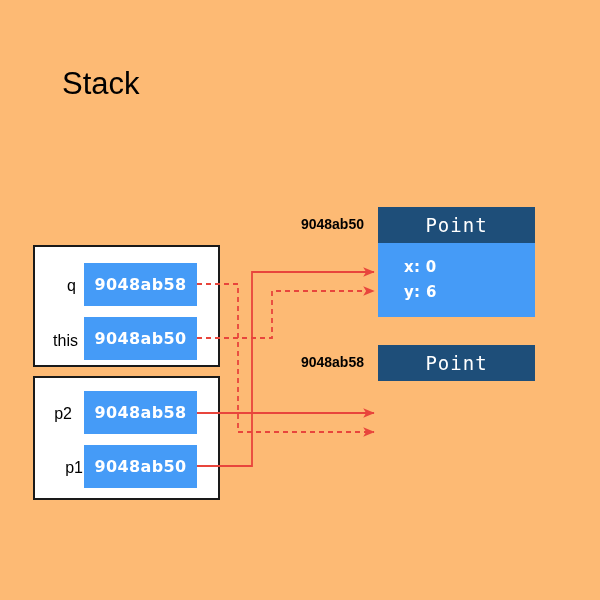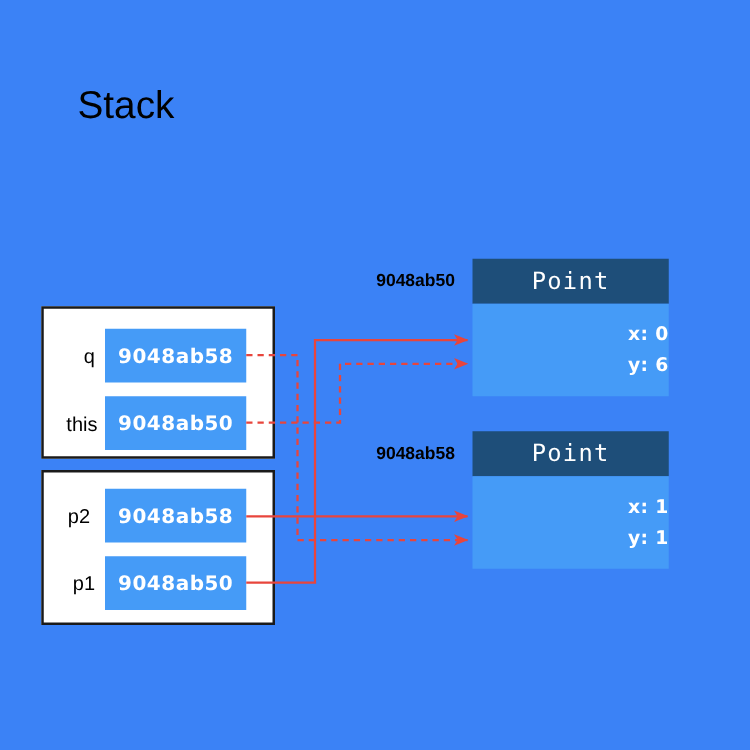--- a/index.html
+++ b/index.html
@@ -10,21 +10,21 @@
   body {
     width: 600px;
     height: 600px;
     font-family: "Liberation Sans", sans-serif;
     overflow: hidden;
   }
   #canvas {
     position: relative;
     width: 600px;
     height: 600px;
-    background: #3b82f6;
+    background: #fdba74;
   }
 
   
   .section-title {
     position: absolute;
     font-family: "Liberation Sans", sans-serif;
     font-size: 31px;
     font-weight: 400;
     color: #000000;
     letter-spacing: 0px;
@@ -66,21 +66,21 @@
   }
 
   
   #slot-q-label    { left: 38px;  top: 277px; width: 38px; }
   #slot-q-value    { left: 84px;  top: 263px; width: 113px; height: 43px; }
   #slot-this-label { left: 34px;  top: 332px; width: 44px; }
   #slot-this-value { left: 84px;  top: 317px; width: 113px; height: 43px; }
 
   #slot-p2-label   { left: 34px;  top: 405px; width: 38px; }
   #slot-p2-value   { left: 84px;  top: 391px; width: 113px; height: 43px; }
-  #slot-p1-label   { left: 38px;  top: 459px; width: 38px; }
+  #slot-p1-label   { left: 45px;  top: 459px; width: 38px; }
   #slot-p1-value   { left: 84px;  top: 445px; width: 113px; height: 43px; }
 
   
   .heap-object {
     position: absolute;
     width: 157px;
   }
   #heap-obj-0 { left: 378px; top: 207px; }
   #heap-obj-1 { left: 378px; top: 345px; }
 
@@ -97,21 +97,21 @@
     justify-content: center;
     letter-spacing: 1px;
   }
   .heap-body {
     box-sizing: border-box;
     height: 74px;
     background: #459bf7;
     color: #ffffff;
     display: flex;
     flex-direction: column;
-    align-items: flex-end;
+    align-items: flex-start;
     justify-content: center;
     padding-left: 26px;
   }
   .heap-field {
     font-family: "DejaVu Sans", sans-serif;
     font-size: 15px;
     font-weight: 700;
     line-height: 25px;
     letter-spacing: 0.3px;
     white-space: nowrap;
@@ -167,24 +167,20 @@
   <div class="heap-object" id="heap-obj-0">
     <div class="heap-header">Point</div>
     <div class="heap-body">
       <div class="heap-field">x: 0</div>
       <div class="heap-field">y: 6</div>
     </div>
   </div>
 
   <div class="heap-object" id="heap-obj-1">
     <div class="heap-header">Point</div>
-    <div class="heap-body">
-      <div class="heap-field">x: 1</div>
-      <div class="heap-field">y: 1</div>
-    </div>
   </div>
 
   <svg id="connectors" viewBox="0 0 600 600">
     <defs>
       <marker id="arrowhead" markerWidth="7" markerHeight="7" refX="6" refY="3" orient="auto" markerUnits="strokeWidth">
         <path d="M0,0.4 L6.4,3 L0,5.6 L1.6,3 Z" fill="#e8453c"></path>
       </marker>
     </defs>
 
     <path d="M197,466 L252,466 L252,272 L374,272" fill="none" stroke="#e8453c" stroke-width="1.8" marker-end="url(#arrowhead)"></path>

